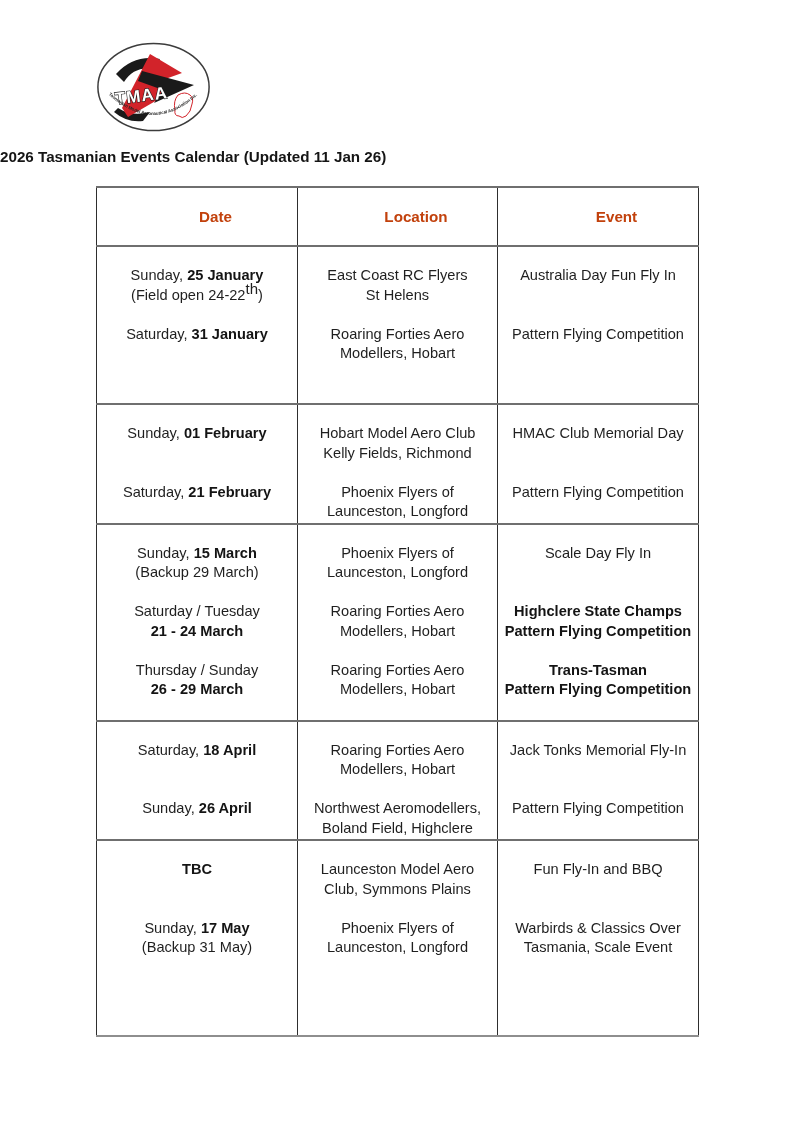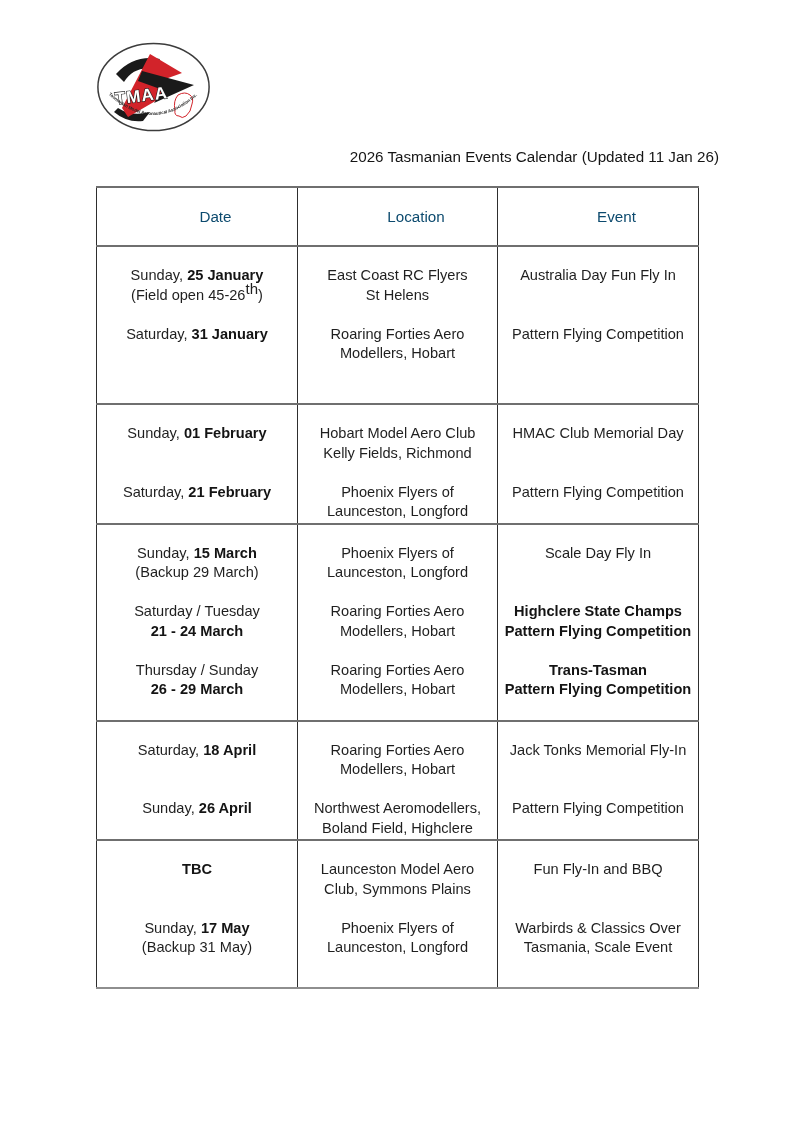--- a/index.html
+++ b/index.html
@@ -20,23 +20,23 @@
     left: 96px;
     top: 42px;
     width: 115px;
     height: 90px;
   }
   .doc-title {
     position: absolute;
     top: 148px;
     left: 0;
     width: 719px;
-    text-align: right;
+    text-align: left;
     font-size: 15.2px;
-    font-weight: 400;
+    font-weight: 700;
     color: #151515;
   }
   table.events {
     position: absolute;
     left: 96px;
     top: 186px;
     width: 602px;
     table-layout: fixed;
     border-collapse: collapse;
   }
@@ -49,22 +49,22 @@
     text-align: center;
     overflow: hidden;
   }
   table.events tbody tr:last-child td {
     border-bottom: 2.6px solid #8e8e8e;
   }
   table.events th {
     height: 55px;
     vertical-align: middle;
     font-size: 15.2px;
-    font-weight: 400;
-    color: #0c4a6e;
+    font-weight: 700;
+    color: #c2410c;
     padding-left: 38px;
   }
   table.events td {
     vertical-align: top;
     padding-top: 19px;
     font-size: 14.6px;
     line-height: 19.5px;
     color: #1f1f1f;
   }
   .line { min-height: 19.5px; white-space: nowrap; }
@@ -107,21 +107,21 @@
     <tr>
       <th>Date</th>
       <th>Location</th>
       <th>Event</th>
     </tr>
   </thead>
   <tbody>
       <tr style="height: 158px;">
         <td>
           <div class="line"><span>Sunday, </span><span class="b">25 January</span></div>
-          <div class="line"><span>(Field open 45-26</span><span class="sup">th</span><span>)</span></div>
+          <div class="line"><span>(Field open 24-22</span><span class="sup">th</span><span>)</span></div>
           <div class="line">&nbsp;</div>
           <div class="line"><span>Saturday, </span><span class="b">31 January</span></div>
         </td>
         <td>
           <div class="line"><span>East Coast RC Flyers</span></div>
           <div class="line"><span>St Helens</span></div>
           <div class="line">&nbsp;</div>
           <div class="line"><span>Roaring Forties Aero</span></div>
           <div class="line"><span>Modellers, Hobart</span></div>
         </td>
@@ -199,21 +199,21 @@
           <div class="line"><span>Northwest Aeromodellers,</span></div>
           <div class="line"><span>Boland Field, Highclere</span></div>
         </td>
         <td>
           <div class="line"><span>Jack Tonks Memorial Fly-In</span></div>
           <div class="line">&nbsp;</div>
           <div class="line">&nbsp;</div>
           <div class="line"><span>Pattern Flying Competition</span></div>
         </td>
       </tr>
-      <tr style="height: 148px;">
+      <tr style="height: 196px;">
         <td>
           <div class="line"><span class="b">TBC</span></div>
           <div class="line">&nbsp;</div>
           <div class="line">&nbsp;</div>
           <div class="line"><span>Sunday, </span><span class="b">17 May</span></div>
           <div class="line"><span>(Backup 31 May)</span></div>
         </td>
         <td>
           <div class="line"><span>Launceston Model Aero</span></div>
           <div class="line"><span>Club, Symmons Plains</span></div>

